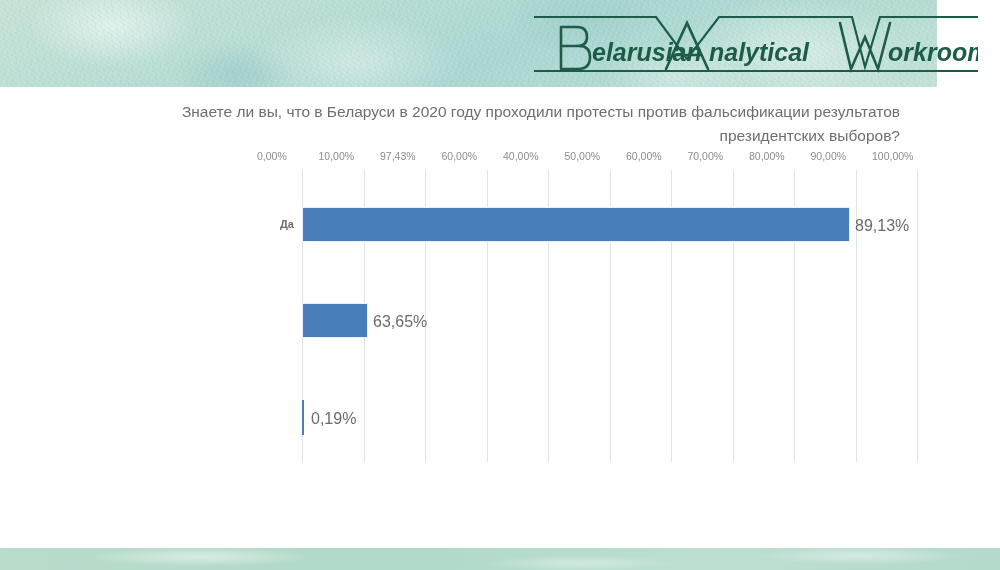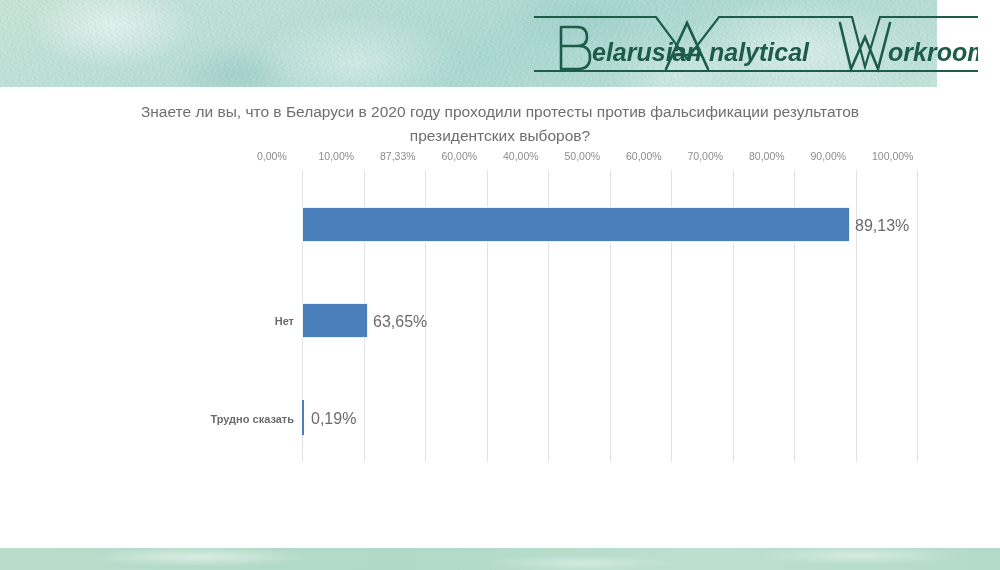--- a/index.html
+++ b/index.html
@@ -64,21 +64,21 @@
       radial-gradient(ellipse 150px 13px at 86% 35%, rgba(255,255,255,0.42), rgba(255,255,255,0) 70%),
       linear-gradient(100deg, #b9ddcb 0%, #b0d9c8 40%, #bcdfd0 70%, #b3dacb 100%);
   }
 
   
   #chart-title {
     position: absolute;
     left: 100px;
     top: 100px;
     width: 800px;
-    text-align: center;
+    text-align: right;
     font-size: 15.5px;
     line-height: 24px;
     color: #6e6e6e;
     font-family: "Liberation Sans", sans-serif;
   }
 
   
   #plot-area {
     position: absolute;
     left: 302px;
@@ -174,34 +174,33 @@
       <text x="354" y="50" font-family="Liberation Sans, sans-serif" font-size="25" font-weight="bold" font-style="italic" fill="#1d5c48">orkroom</text>
     </svg>
   </div>
 </div>
 
 <div id="chart-title">Знаете ли вы, что в Беларуси в 2020 году проходили протесты против фальсификации результатов президентских выборов?</div>
 
 <div id="x-axis-labels">
   <div class="x-tick-label" style="left:302px">0,00%</div>
   <div class="x-tick-label" style="left:363.5px">10,00%</div>
-  <div class="x-tick-label" style="left:425px">87,33%</div>
+  <div class="x-tick-label" style="left:425px">97,43%</div>
   <div class="x-tick-label" style="left:486.5px">60,00%</div>
   <div class="x-tick-label" style="left:548px">40,00%</div>
   <div class="x-tick-label" style="left:609.5px">50,00%</div>
   <div class="x-tick-label" style="left:671px">60,00%</div>
   <div class="x-tick-label" style="left:732.5px">70,00%</div>
   <div class="x-tick-label" style="left:794px">80,00%</div>
   <div class="x-tick-label" style="left:855.5px">90,00%</div>
   <div class="x-tick-label" style="left:917px">100,00%</div>
 </div>
 
 <div id="cat-labels">
-  <div class="cat-label" style="top:145px">Нет</div>
-  <div class="cat-label" style="top:243px">Трудно сказать</div>
+  <div class="cat-label" style="top:48px">Да</div>
 </div>
 
 <div id="plot-area">
 
   <div class="gridline" style="left:0px"></div>
   <div class="gridline" style="left:61.5px"></div>
   <div class="gridline" style="left:123px"></div>
   <div class="gridline" style="left:184.5px"></div>
   <div class="gridline" style="left:246px"></div>
   <div class="gridline" style="left:307.5px"></div>

